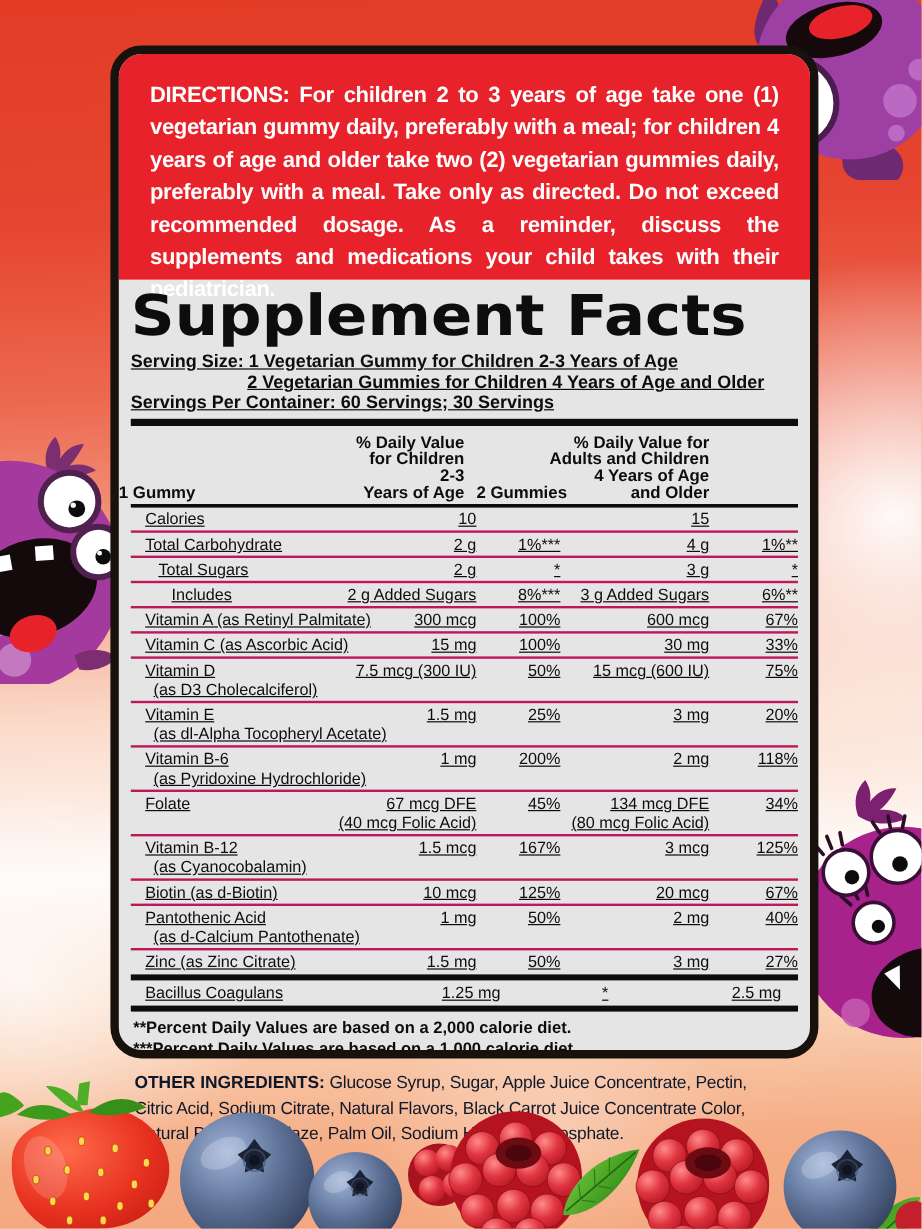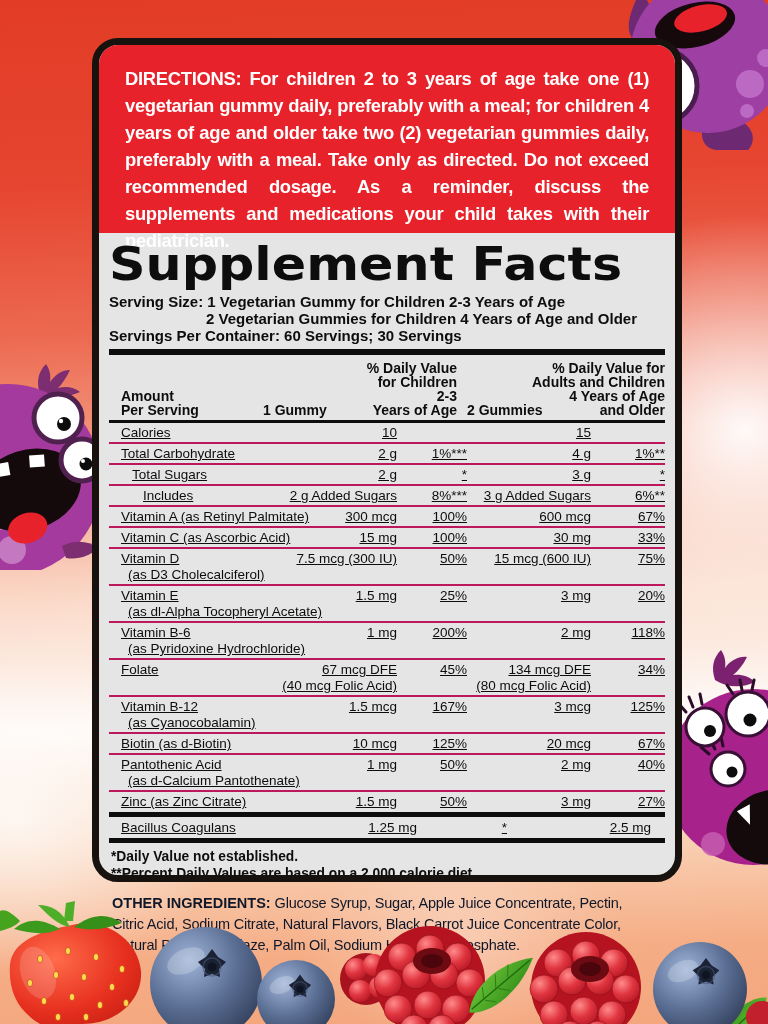--- a/index.html
+++ b/index.html
@@ -23,21 +23,21 @@
   .redbox{background:#e8222b;height:188px;padding:20px 26px 0;box-sizing:border-box;}
   .redbox p{
     color:#fff;font-weight:bold;font-size:18.4px;line-height:27px;margin:0;
     text-align:justify;letter-spacing:-0.3px;
   }
   .sfbody{padding:4px 10px 0;color:#0d0d0d;}
   .sftitle{
     font-family:"DejaVu Sans",sans-serif;font-weight:bold;font-size:47px;line-height:52px;
     transform:scaleX(1.08);transform-origin:left center;white-space:nowrap;margin:1px 0 3px;
   }
-  .serving{font-size:15px;font-weight:bold;line-height:17px;}
+  .serving{font-size:15px;font-weight:bold;line-height:17px;text-decoration:underline;}
   .serving div{white-space:nowrap;}
   .serving .l2{padding-left:97px;}
   .bar1{height:6px;background:#0d0d0d;margin-top:5px;}
   .bar2{height:3px;background:#0d0d0d;}
   .hdrgrid{
     display:grid;grid-template-columns:164px 124px 70px 124px 74px;align-items:end;
     font-weight:bold;font-size:14px;line-height:14px;padding:6px 0 3px;
   }
   .hcol{display:flex;flex-direction:column;}
   .hcol div{white-space:nowrap;}
@@ -142,24 +142,20 @@
   </div>
   <div class="sfbody">
     <div class="sftitle">Supplement Facts</div>
     <div class="serving">
       <div>Serving Size: 1 Vegetarian Gummy for Children 2-3 Years of Age</div>
       <div class="l2">2 Vegetarian Gummies for Children 4 Years of Age and Older</div>
       <div>Servings Per Container: 60 Servings; 30 Servings</div>
     </div>
     <div class="bar1"></div>
     <div class="hdrgrid" id="hdr">
-        <div class="hcol hc0">
-          <div>Amount</div>
-          <div>Per Serving</div>
-        </div>
         <div class="hcol hc1">
           <div>1 Gummy</div>
         </div>
         <div class="hcol hc2">
           <div>% Daily Value</div>
           <div>for Children</div>
           <div>2-3</div>
           <div>Years of Age</div>
         </div>
         <div class="hcol hc3">
@@ -429,21 +425,20 @@
           <div class="cell num">
             <div>2.5 mg</div>
           </div>
           <div class="cell num">
             <div>*</div>
           </div>
         </div>
         <div class="tbar"></div>
       </div>
     <div class="foot" id="footnotes">
-        <div>*Daily Value not established.</div>
         <div>**Percent Daily Values are based on a 2,000 calorie diet.</div>
         <div>***Percent Daily Values are based on a 1,000 calorie diet.</div>
       </div>
   </div>
 </div>
 
 <div class="ingredients">
   <div><b>OTHER INGREDIENTS:</b> <span>Glucose Syrup, Sugar, Apple Juice Concentrate, Pectin,</span></div>
   <div>Citric Acid, Sodium Citrate, Natural Flavors, Black Carrot Juice Concentrate Color,</div>
   <div>Natural Palm Leaf Glaze, Palm Oil, Sodium Hexametaphosphate.</div>

